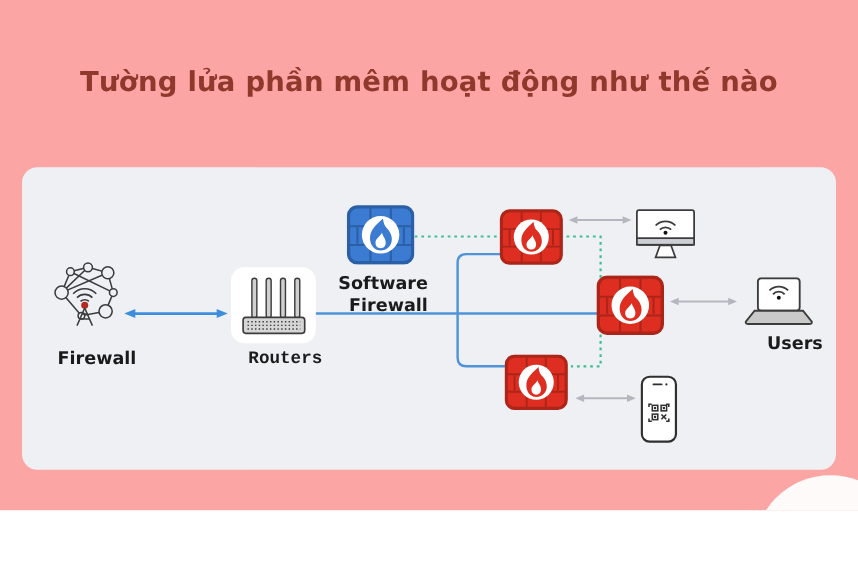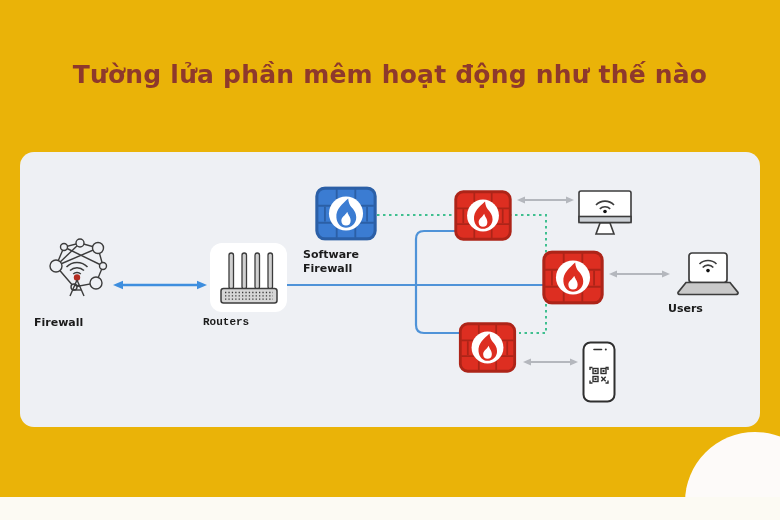--- a/index.html
+++ b/index.html
@@ -1,25 +1,25 @@
 <!DOCTYPE html>
 <html><head>
 <meta charset="utf-8">
 <style>
   html,body{margin:0;padding:0;background:#ffffff;}
-  .page{position:relative;width:780px;height:520px;overflow:hidden;background:#eab308;
+  .page{position:relative;width:780px;height:464px;overflow:hidden;background:#fca5a5;
         font-family:"DejaVu Sans","Liberation Sans",sans-serif;}
   .title{position:absolute;top:60px;left:0;width:780px;text-align:center;margin:0;
          font-size:25px;font-weight:700;color:#8e392c;letter-spacing:0.2px;}
   .panel{position:absolute;left:20px;top:152px;width:740px;height:275px;
          background:#eef0f4;border-radius:14px;}
   .panel > *{position:absolute;}
   .connectors{left:0;top:0;width:740px;height:275px;z-index:1;}
   .node,.fw,.devicesvg,.label,.card{z-index:2;}
-  .label{font-size:11px;font-weight:700;color:#1b1b1b;text-align:left;line-height:1.25;}
+  .label{font-size:16px;font-weight:700;color:#1b1b1b;text-align:right;line-height:1.25;}
   .card{background:#ffffff;border-radius:12px;display:flex;align-items:center;justify-content:center;}
   .fw-red{--fw-fill:#dd2e21;--fw-border:#ad2418;}
   .fw-blue{--fw-fill:#3b7cd2;--fw-border:#2b5fa6;}
   .bottom-band{position:absolute;left:0;top:497px;width:780px;height:23px;background:#fcfaf3;}
   .deco-circle{position:absolute;right:-45px;top:432px;width:140px;height:140px;border-radius:50%;
                background:#fdfaf9;z-index:0;}
   
   .internet-icon{left:27px;top:84px;}
   .internet-label{left:14px;top:164px;width:90px;}
   .routers-card{left:190px;top:91px;width:77px;height:69px;}

